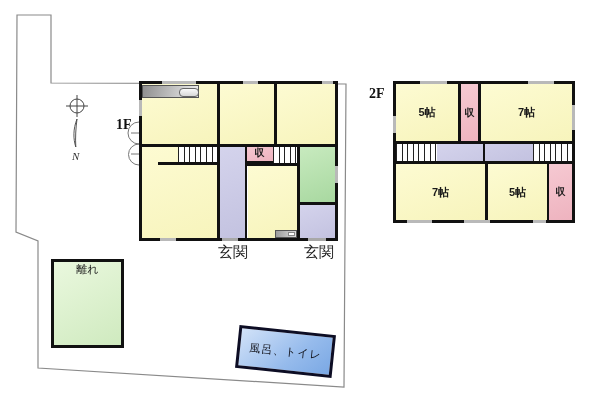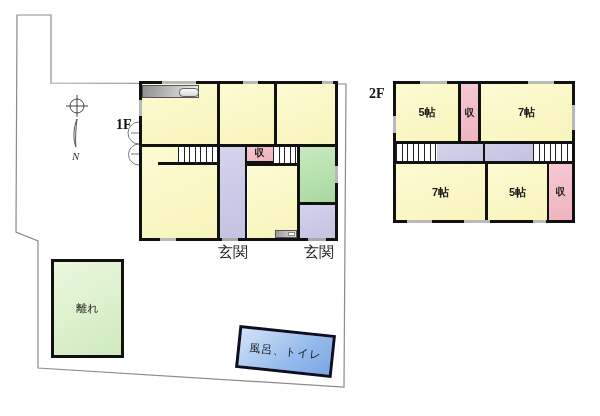--- a/index.html
+++ b/index.html
@@ -34,22 +34,22 @@
   .shoebox{left:133px;top:146px;width:22px;height:8px;background:linear-gradient(90deg,#9c9c9c,#dcdcdc);border:1px solid #555;}
   .shoebox .inner{position:absolute;right:1px;top:1px;width:7px;height:4px;background:#fff;border:1px solid #888;}
 
   
   .floortag{position:absolute;font-family:"Liberation Serif",serif;font-size:14px;font-weight:bold;color:#111;}
 
   
   .genkanlabel{position:absolute;width:44px;text-align:center;font-size:15px;color:#1a1a1a;}
 
   
-  .hanare{position:absolute;left:51px;top:259px;width:73px;height:99px;border:3px solid #111;
-          background:linear-gradient(150deg,#eaf8de,#cfeabf);display:flex;align-items:center;justify-content:center;
+  .hanare{position:absolute;left:51px;top:259px;width:73px;height:89px;border:3px solid #111;
+          background:linear-gradient(150deg,#eaf8de,#cfeabf);display:flex;align-items:flex-start;justify-content:center;
           font-size:11px;color:#1a1a1a;}
 
   
   .bath{position:absolute;left:237px;top:330px;width:97px;height:43px;border:3px solid #0d0d24;
         background:linear-gradient(135deg,#d2e2f8 0%,#96bbec 60%,#7aa8e4 100%);
         transform:rotate(6deg);display:flex;align-items:center;justify-content:center;
         font-size:11px;letter-spacing:1px;color:#101018;}
 </style>
 </head>
 <body>

